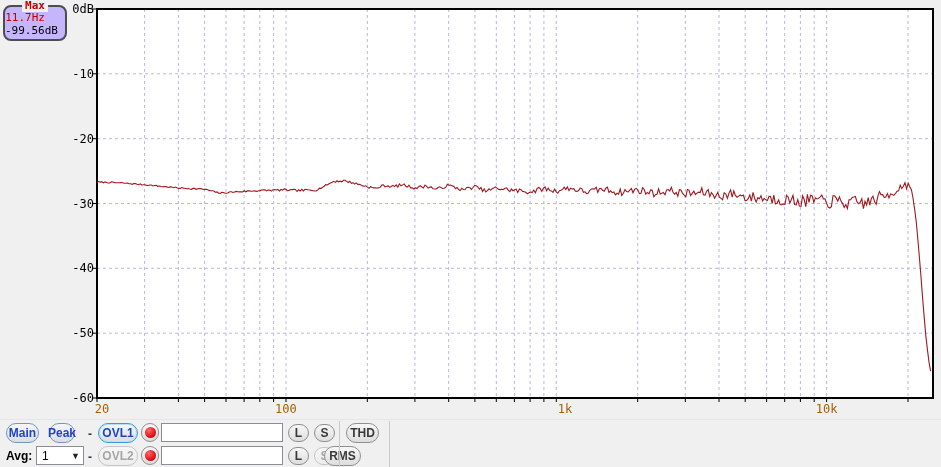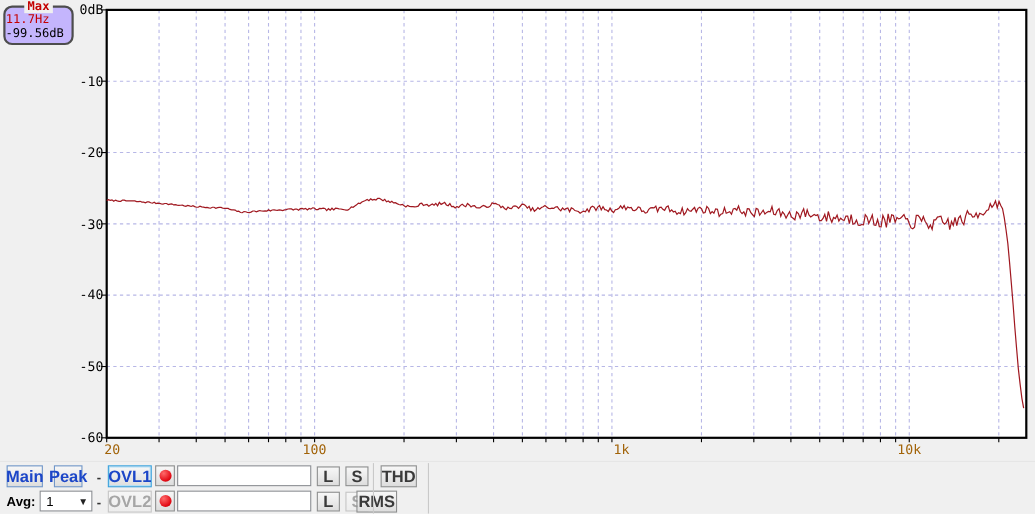--- a/index.html
+++ b/index.html
@@ -14,22 +14,22 @@
   
   #max-box{position:absolute;left:3px;top:5px;width:64px;height:36px;border:2px solid #4d4d4d;border-radius:8px;background:#c4b5fd;box-sizing:border-box}
   #max-box .legend{position:absolute;top:-8px;left:50%;transform:translateX(-50%);padding:0 3px;background:#f0f0f0;color:#c40000;font:bold 11px "DejaVu Sans Mono",monospace}
   #max-box .val{font:11px "DejaVu Sans Mono",monospace;text-align:right;padding-right:20px;line-height:13px}
   #max-box .val.freq{color:#c40000;margin-top:4px}
   #max-box .val.level{color:#000}
 
   
   #toolbar{position:absolute;left:0;top:419px;width:941px;height:48px;background:#f0f0f0;border-top:1px solid #e6e6e6}
   .btn{position:absolute;display:flex;align-items:center;justify-content:center;box-sizing:border-box;
-       background:linear-gradient(#f7f7f7,#ececec 45%,#dddddd);border:1px solid #8e8f8f;border-radius:0;
-       font-weight:bold;font-size:15px;color:#3a3a3a;cursor:default;line-height:1}
+       background:linear-gradient(#f7f7f7,#ececec 45%,#dddddd);border:1px solid #8e8f8f;border-radius:10px;
+       font-weight:bold;font-size:12px;color:#3a3a3a;cursor:default;line-height:1}
   .btn.blue{color:#1c46c8;border-color:#7096c8}
   .btn.focus{border-color:#37a0dc;box-shadow:inset 0 0 0 1px #b5e0f5}
   .btn.disabled{color:#a6a6a6;border-color:#c6c6c6;background:linear-gradient(#f6f6f6,#ededed)}
   .dot{width:11px;height:11px;border-radius:50%;background:radial-gradient(circle at 35% 30%,#ff6a6a,#e30b16 65%,#a80000)}
   .tb-input{position:absolute;box-sizing:border-box;height:19px;background:#fff;border:1px solid #8a8d92;font:12px "Liberation Sans",sans-serif;padding:0 3px}
   .combo{position:absolute;box-sizing:border-box;height:19px;background:#fff;border:1px solid #8a8d92;display:flex;align-items:center;justify-content:space-between;padding:0 3px 0 5px;font:12px "Liberation Sans",sans-serif;color:#000}
   .combo .arrow{font-size:9px;color:#222}
   .dash{position:absolute;font:bold 12px "Liberation Sans",sans-serif;color:#333;transform:translateX(-50%)}
   .avg-label{position:absolute;font:bold 12px "Liberation Sans",sans-serif;color:#000}
   .sep{position:absolute;top:1px;width:1px;height:46px;background:#c9c9c9}

